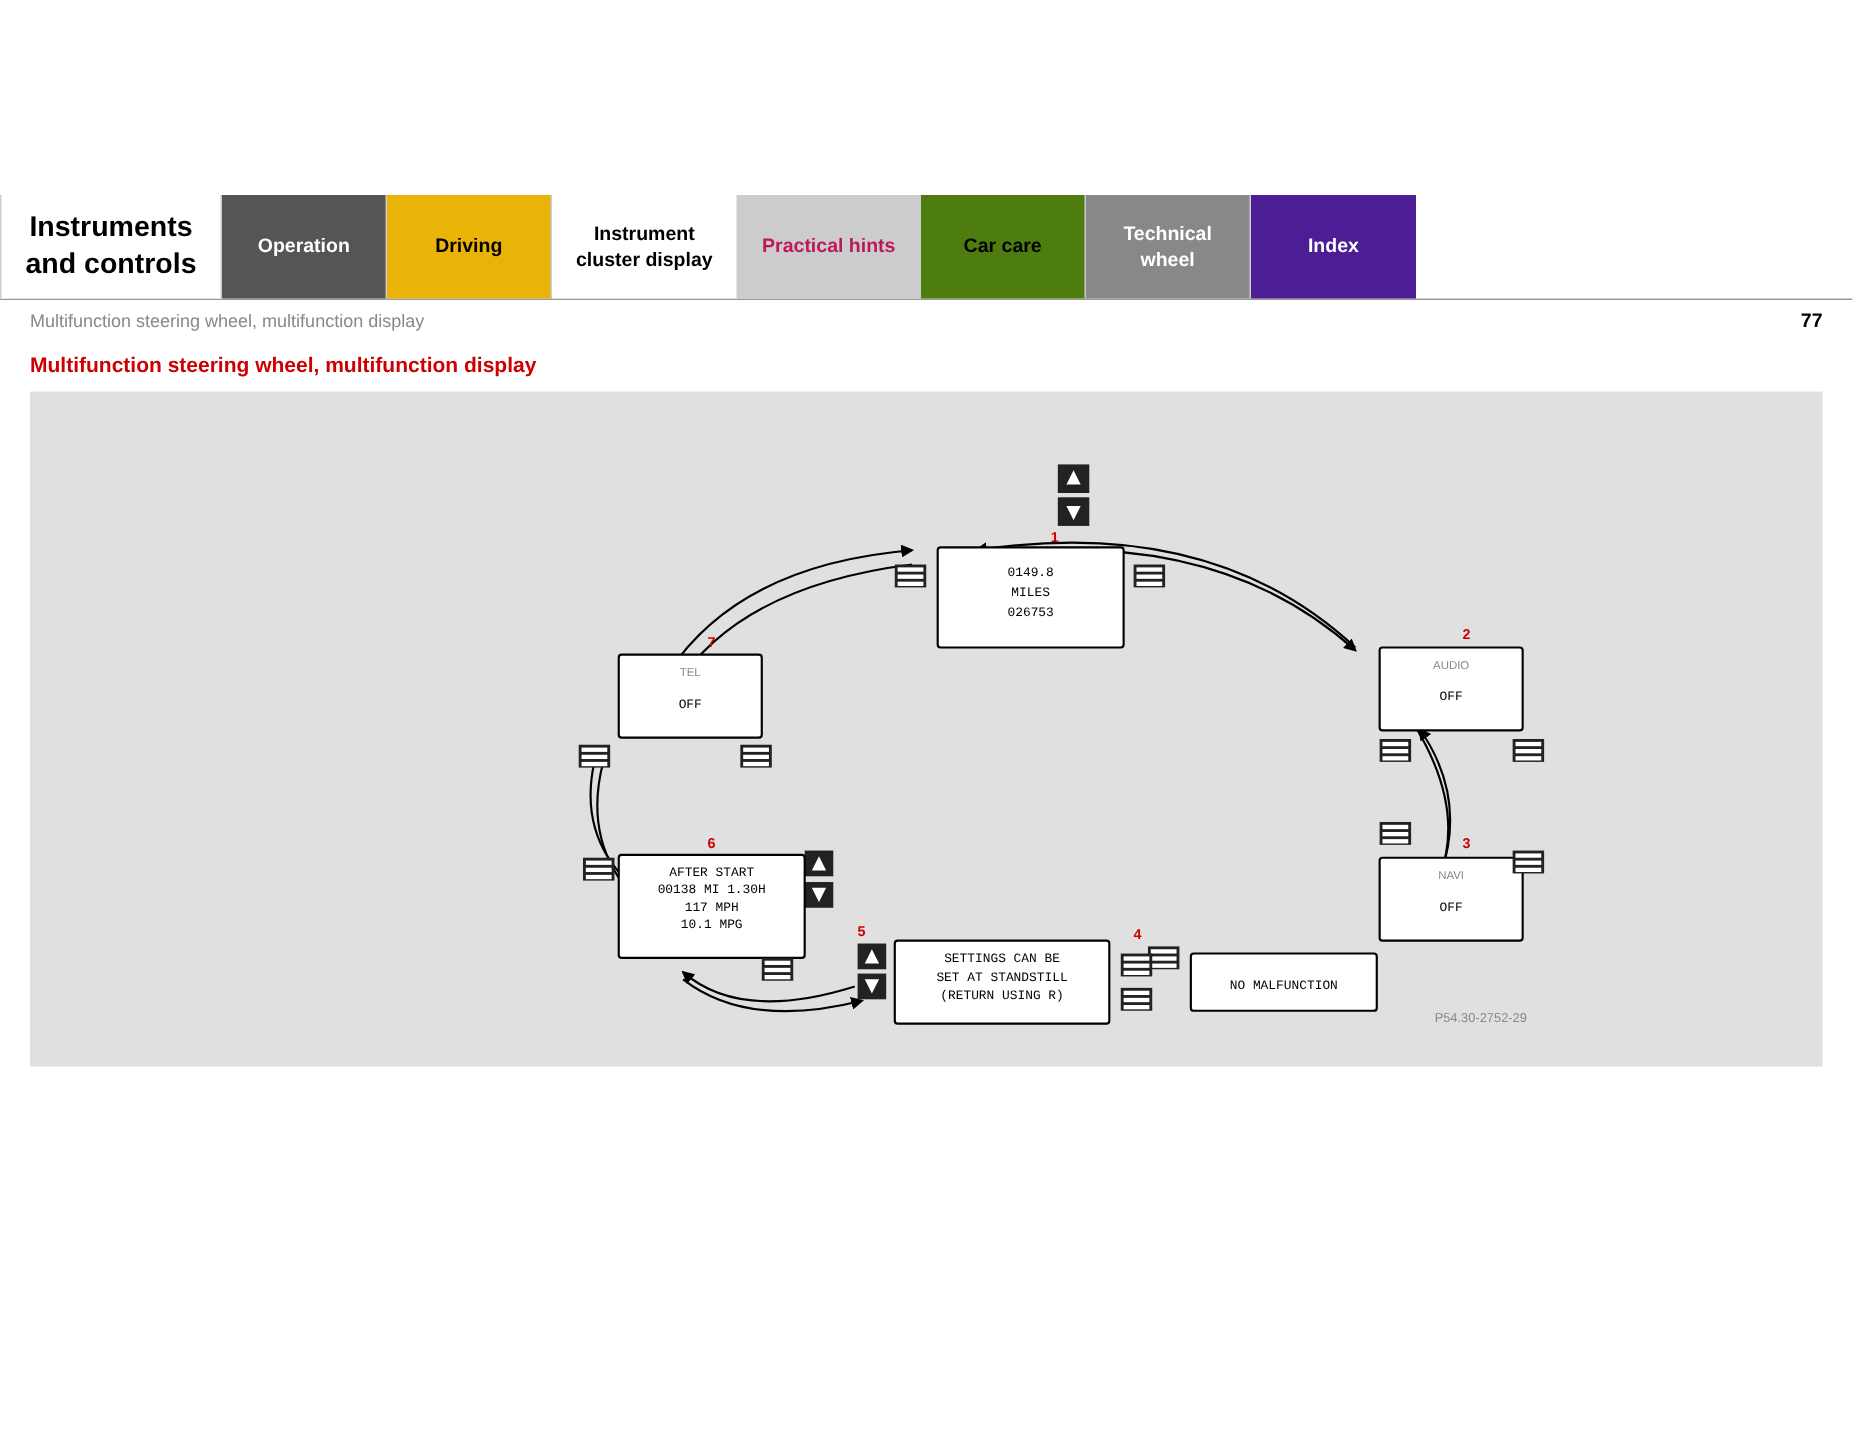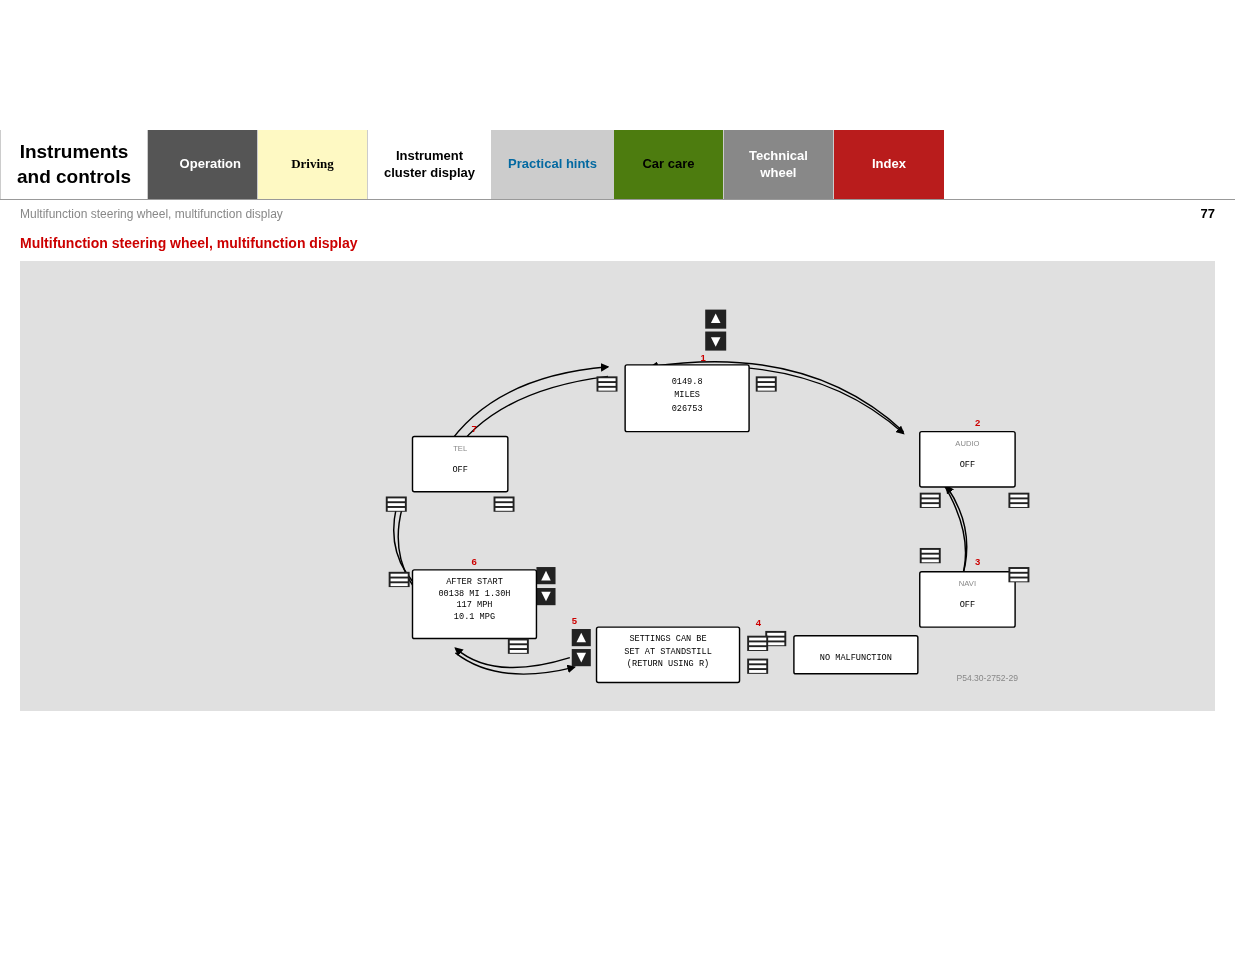--- a/index.html
+++ b/index.html
@@ -31,21 +31,20 @@
       line-height: 1.3;
     }
     .nav-item.active {
       background: #fff;
       color: #000;
       font-weight: bold;
     }
     .nav-item.dark {
       background: #555;
       color: #fff;
-      justify-content: flex-end;
     }
 
     
     .breadcrumb-row {
       display: flex;
       align-items: center;
       padding: 6px 20px;
       font-size: 12px;
       color: #888;
       border-bottom: none;
@@ -118,38 +117,38 @@
 <body>
 
 <nav class="nav-bar">
   <div class="nav-item active" style="font-weight:bold; border-left:1px solid #ccc;">
     <span style="white-space:pre-line; font-size:19px;">Instruments
 and controls</span>
   </div>
   <div class="nav-item dark">
     <span>Operation</span>
   </div>
-  <div class="nav-item" style="background:#fef9c3; color:#000;font-family:Liberation Serif, serif;">
+  <div class="nav-item" style="background:#eab308; color:#000;">
     <span>Driving</span>
   </div>
   <div class="nav-item" style="background:#fff; color:#000; font-weight:bold;">
     <span style="white-space:pre-line;">Instrument
 cluster display</span>
   </div>
-  <div class="nav-item" style="background:#ccc; color:#0369a1; font-weight:bold;align-items:center;">
+  <div class="nav-item" style="background:#ccc; color:#be185d; font-weight:bold;align-items:center;">
     <span>Practical hints</span>
   </div>
   <div class="nav-item" style="background:#4d7c0f; color:#000;">
     <span>Car care</span>
   </div>
   <div class="nav-item" style="background:#888; color:#fff; font-weight:bold;">
     <span style="white-space:pre-line;">Technical
 wheel</span>
   </div>
-  <div class="nav-item" style="background:#b91c1c; color:#fff; font-weight:bold; border-right:none;">
+  <div class="nav-item" style="background:#4c1d95; color:#fff; font-weight:bold; border-right:none;">
     <span>Index</span>
   </div>
 </nav>
 
 <div class="breadcrumb-row">
   <span style="color:#888; font-size:12px;">Multifunction steering wheel, multifunction display</span>
   <span class="breadcrumb-page">77</span>
 </div>
 
 <div class="page-title">Multifunction steering wheel, multifunction display</div>

